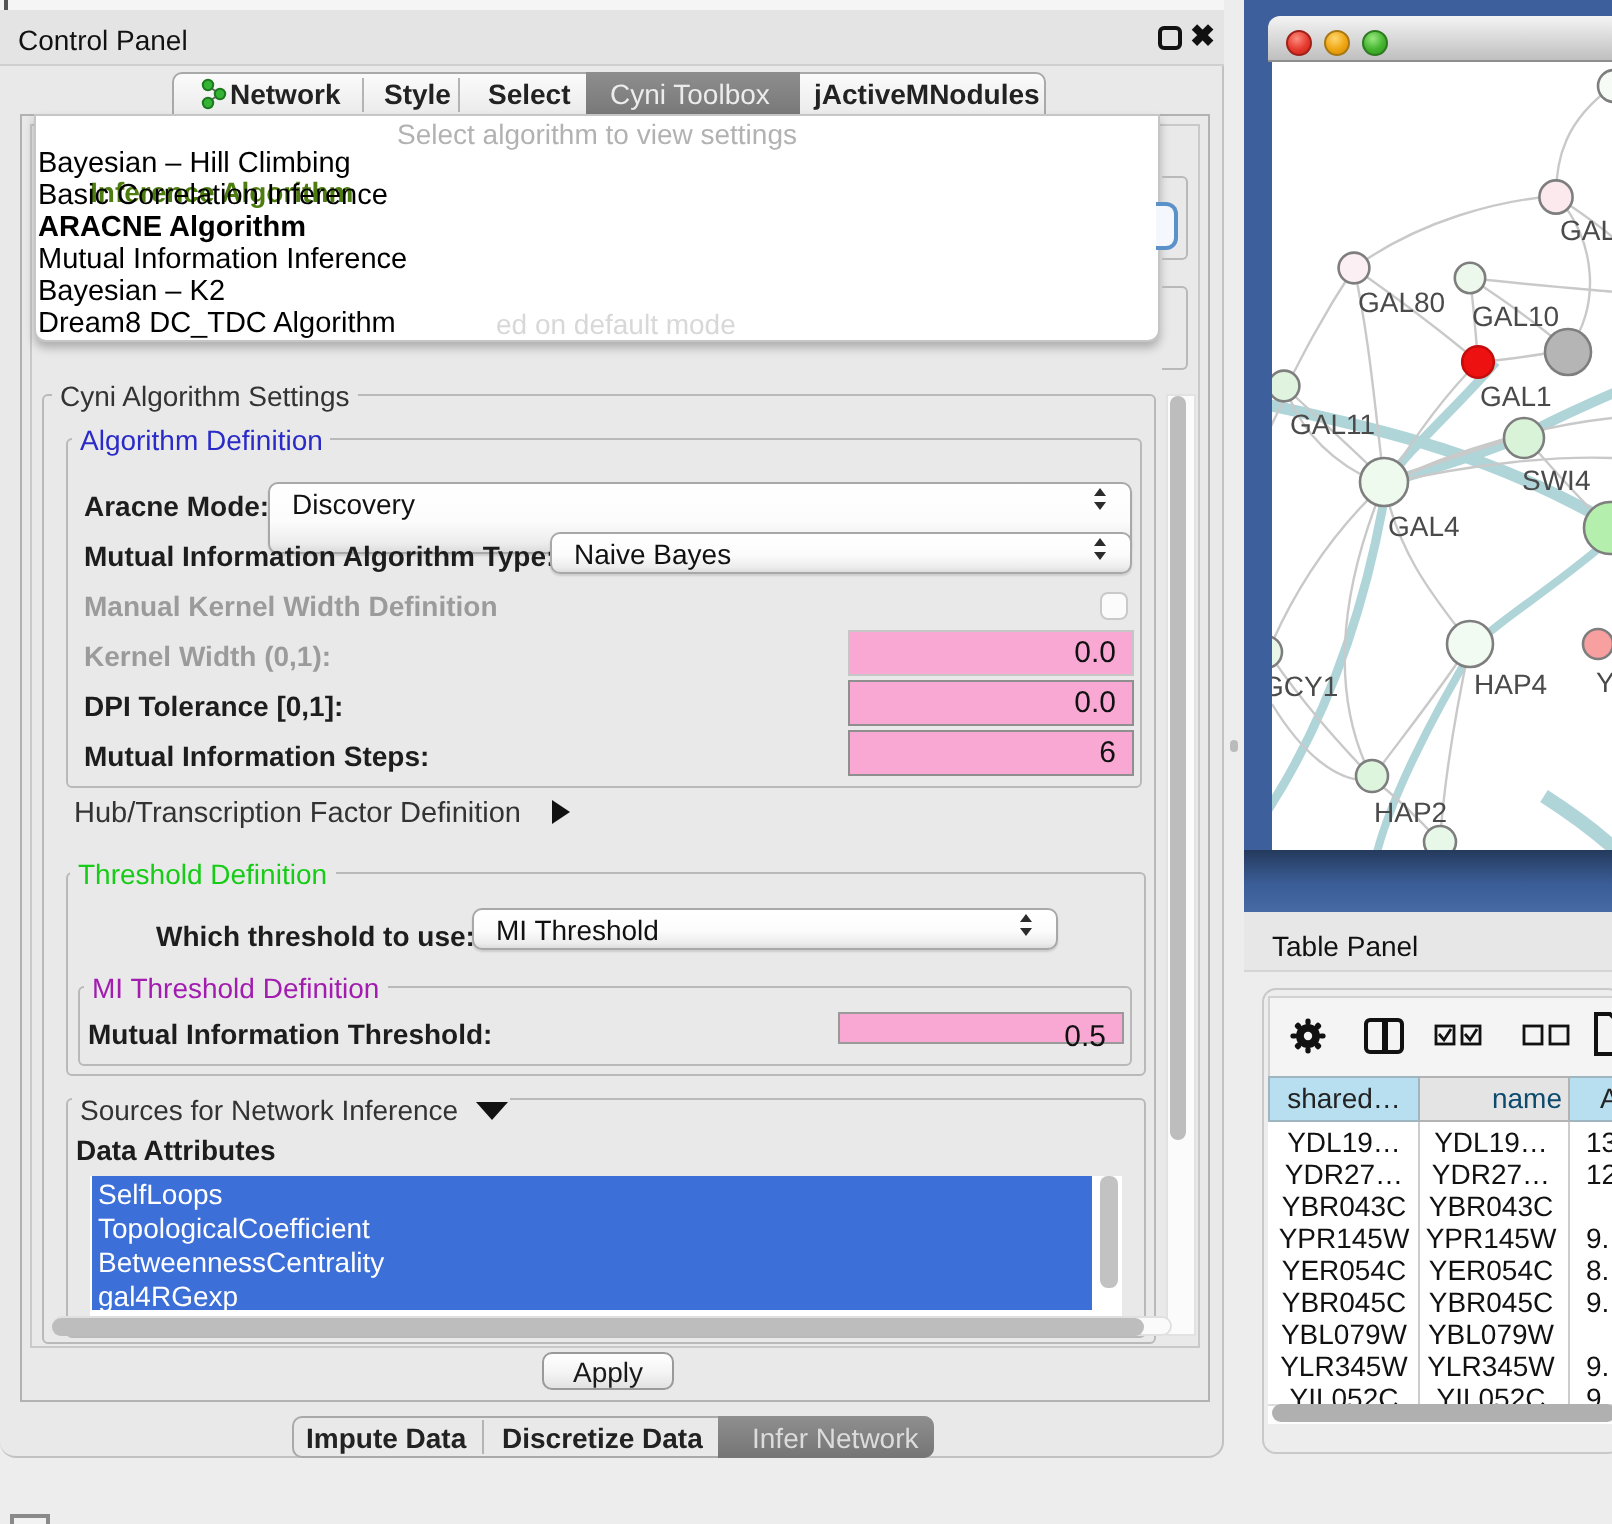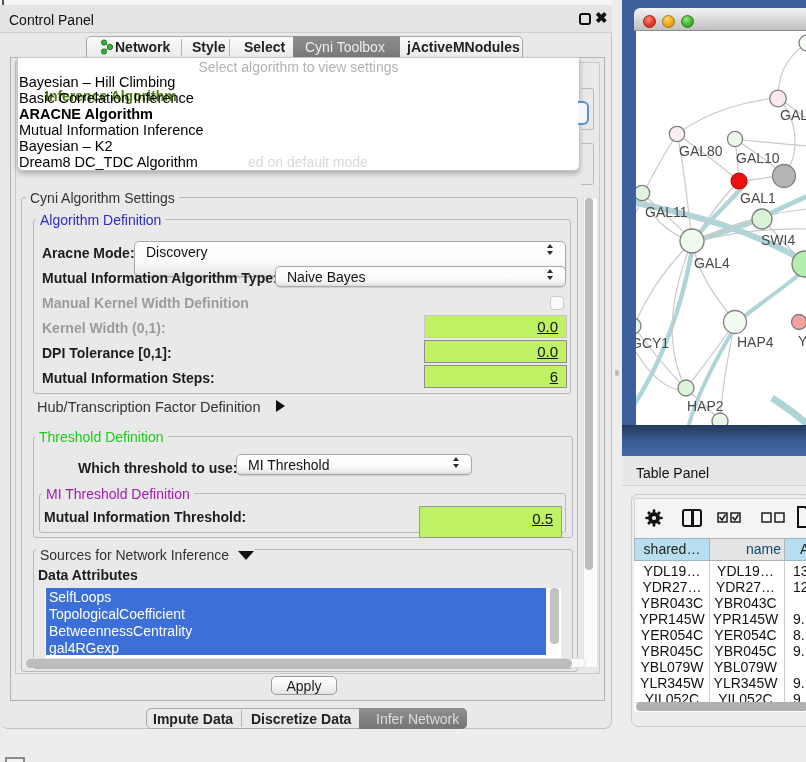--- a/index.html
+++ b/index.html
@@ -11,21 +11,21 @@
   .gray { color:#9b9b9b; }
   .group { position:absolute; border:1px solid #b9b9b9; border-radius:3px; }
   .gtitle { position:absolute; background:#e9e9e9; padding:0 4px; font-size:14px; }
   .combo { position:absolute; border:1px solid #a8a8a8; border-radius:5px;
     background:linear-gradient(#ffffff 0%,#fcfcfc 55%,#ececec 88%,#dcdcdc 100%); font-size:14px; color:#111; box-shadow:0 1px 1px rgba(0,0,0,0.12); }
   .combo .tx { position:absolute; left:11px; top:2px; }
   .spin { position:absolute; right:9px; top:2px; width:9px; font-size:0; }
   .spin i { display:block; width:0; height:0; border-left:3.8px solid transparent; border-right:3.8px solid transparent; }
   .spin .up { border-bottom:4.5px solid #2b2b2b; margin-bottom:2.5px; }
   .spin .dn { border-top:4.5px solid #2b2b2b; }
-  .field { position:absolute; background:#bef264; font-size:15px; text-align:right; padding-right:8px; color:#111;text-decoration:underline; }
+  .field { position:absolute; background:#f9a8d4; font-size:15px; text-align:right; padding-right:8px; color:#111; }
 </style>
 </head>
 <body>
 
 <div class="abs" style="left:0;top:5;width:612px;height:729px;background:#e9e9e9;border-right:1px solid #c2c2c2;border-bottom:1px solid #c2c2c2;border-top:1px solid #dcdcdc;border-radius:0 0 8px 8px;"></div>
 <div class="abs" style="left:0;top:0;width:612px;height:5px;background:#f5f5f5;"></div>
 <div class="abs" style="left:2px;top:0;width:2px;height:5px;background:#555;"></div>
 
 <div class="abs" style="left:0;top:5px;width:612px;height:28px;background:#e4e4e4;border-bottom:1px solid #cfcfcf;"></div>
 <div class="abs" style="left:9px;top:12px;font-size:14px;color:#111;">Control Panel</div>
@@ -94,33 +94,33 @@
 <div class="lbl abs" style="left:42px;top:370px;">Mutual Information Steps:</div>
 <div class="field" style="left:424px;top:365px;width:143px;height:23px;border:1px solid #8f8f8f;line-height:22px;">6</div>
 
 <div class="abs" style="left:37px;top:399px;font-size:14.5px;color:#333;">Hub/Transcription Factor Definition</div>
 <div class="abs" style="left:276px;top:400px;width:0;height:0;border-top:6px solid transparent;border-bottom:6px solid transparent;border-left:9px solid #111;"></div>
 
 <div class="group" style="left:33px;top:436px;width:540px;height:102px;"></div>
 <div class="gtitle" style="left:35px;top:429px;color:#17cc17;">Threshold Definition</div>
 
 <div class="lbl abs" style="left:78px;top:460px;">Which threshold to use:</div>
-<div class="combo" style="left:236px;top:454px;width:236px;height:21px;">
+<div class="combo" style="left:236px;top:454px;width:293px;height:21px;">
     <span class="tx">MI Threshold</span>
     <span class="spin">
       <i class="up"></i>
       <i class="dn"></i>
     </span>
   </div>
 
 <div class="group" style="left:39px;top:493px;width:527px;height:40px;"></div>
 <div class="gtitle" style="left:42px;top:486px;color:#a21caf;">MI Threshold Definition</div>
 
 <div class="lbl abs" style="left:44px;top:509px;">Mutual Information Threshold:</div>
-<div class="field" style="left:419px;top:506px;width:143px;height:32px;border:1px solid #9a9a9a;line-height:23px;">0.5</div>
+<div class="field" style="left:419px;top:506px;width:143px;height:16px;border:1px solid #9a9a9a;line-height:23px;">0.5</div>
 
 <div class="group" style="left:33px;top:549px;width:540px;height:120px;"></div>
 <div class="gtitle" style="left:36px;top:547px;color:#333;padding-right:26px;">Sources for Network Inference</div>
 <div class="abs" style="left:238px;top:551px;width:0;height:0;border-left:8.5px solid transparent;border-right:8.5px solid transparent;border-top:9px solid #111;"></div>
 
 <div class="lbl abs" style="left:38px;top:567px;">Data Attributes</div>
 
 <div class="abs" style="left:45px;top:588px;width:516px;height:70px;background:#fff;"></div>
 <div class="abs" style="left:46px;top:588px;width:500px;height:67px;background:#3d6fd9;"></div>
 <div class="abs" style="left:49px;top:589px;font-size:14px;color:#fff;line-height:16.9px;">SelfLoops<br>TopologicalCoefficient<br>BetweennessCentrality<br>gal4RGexp</div>

